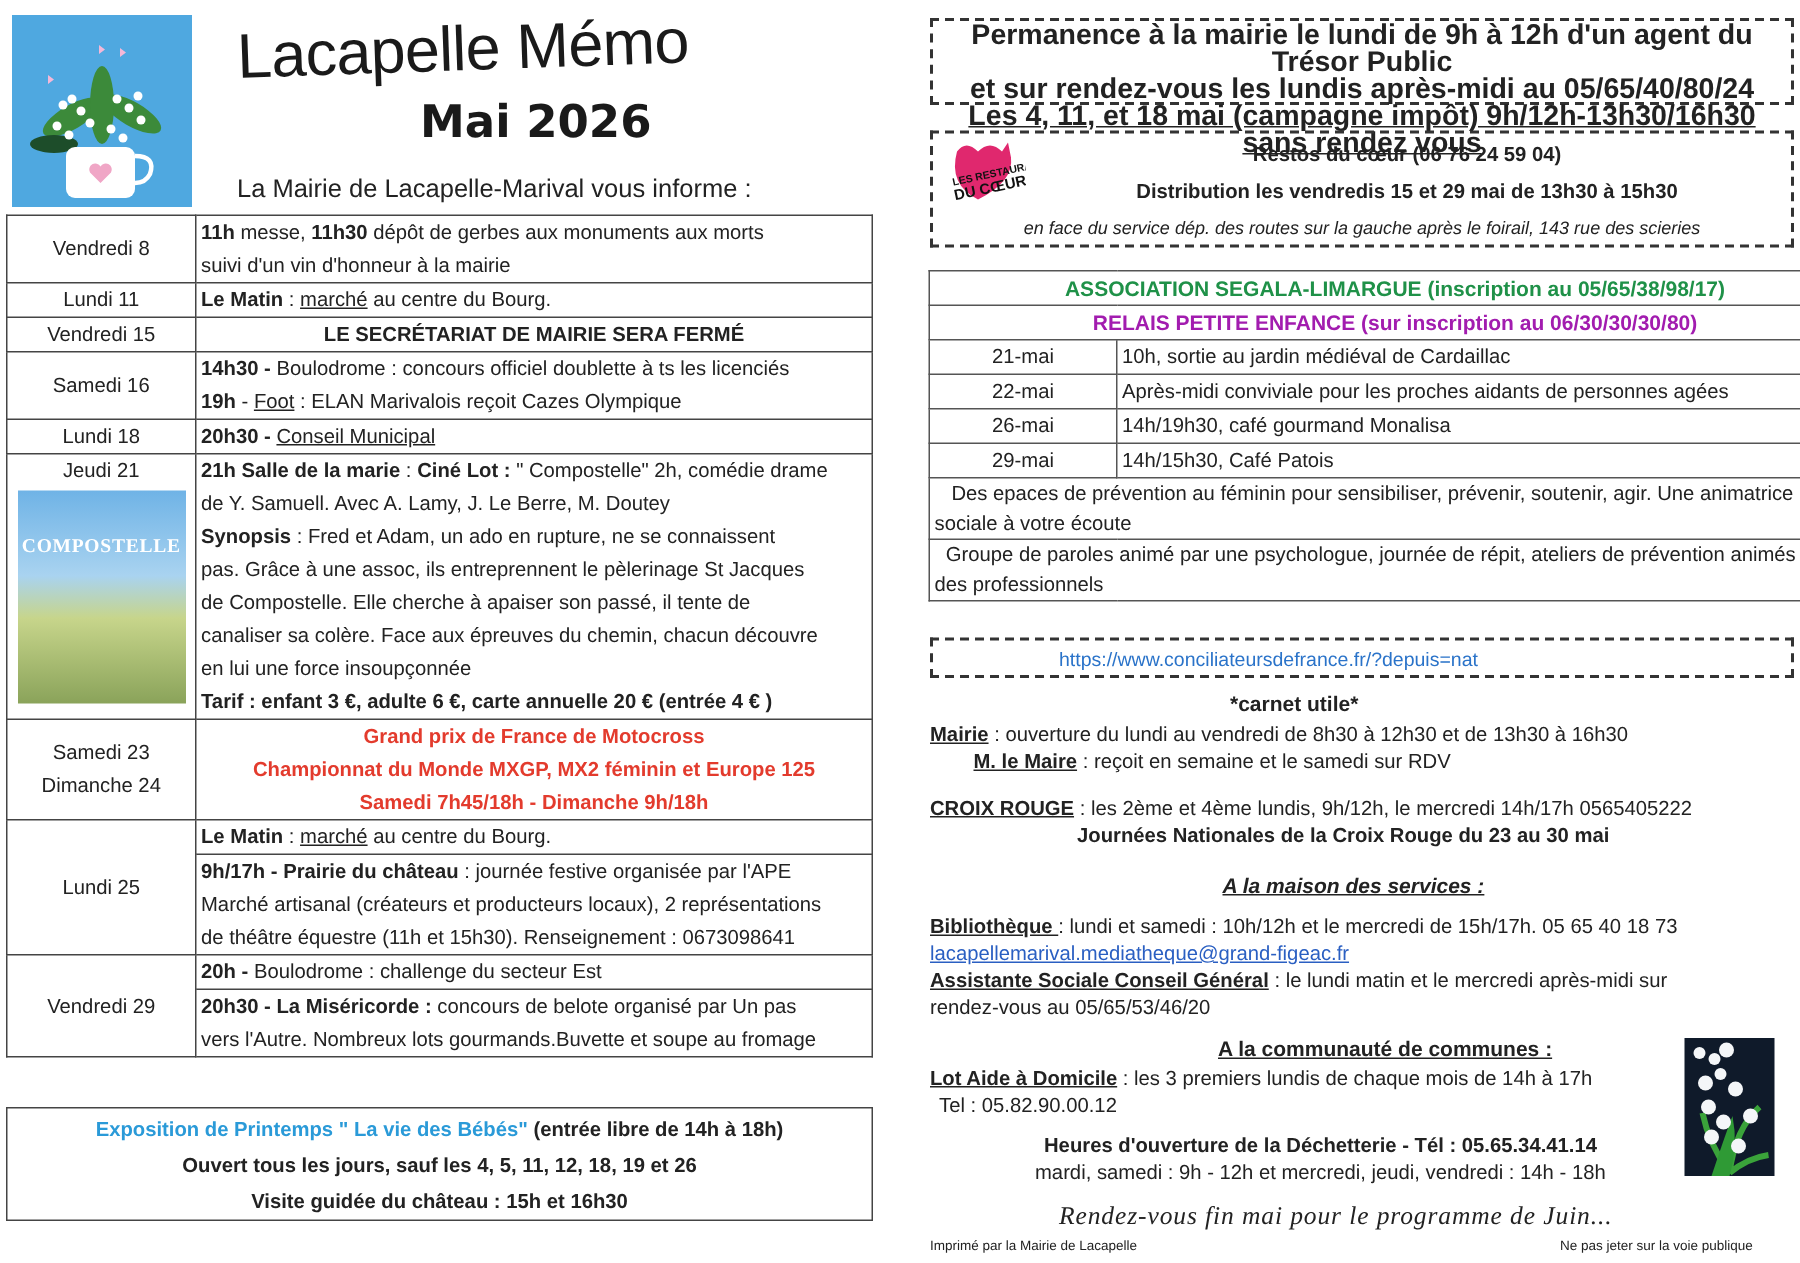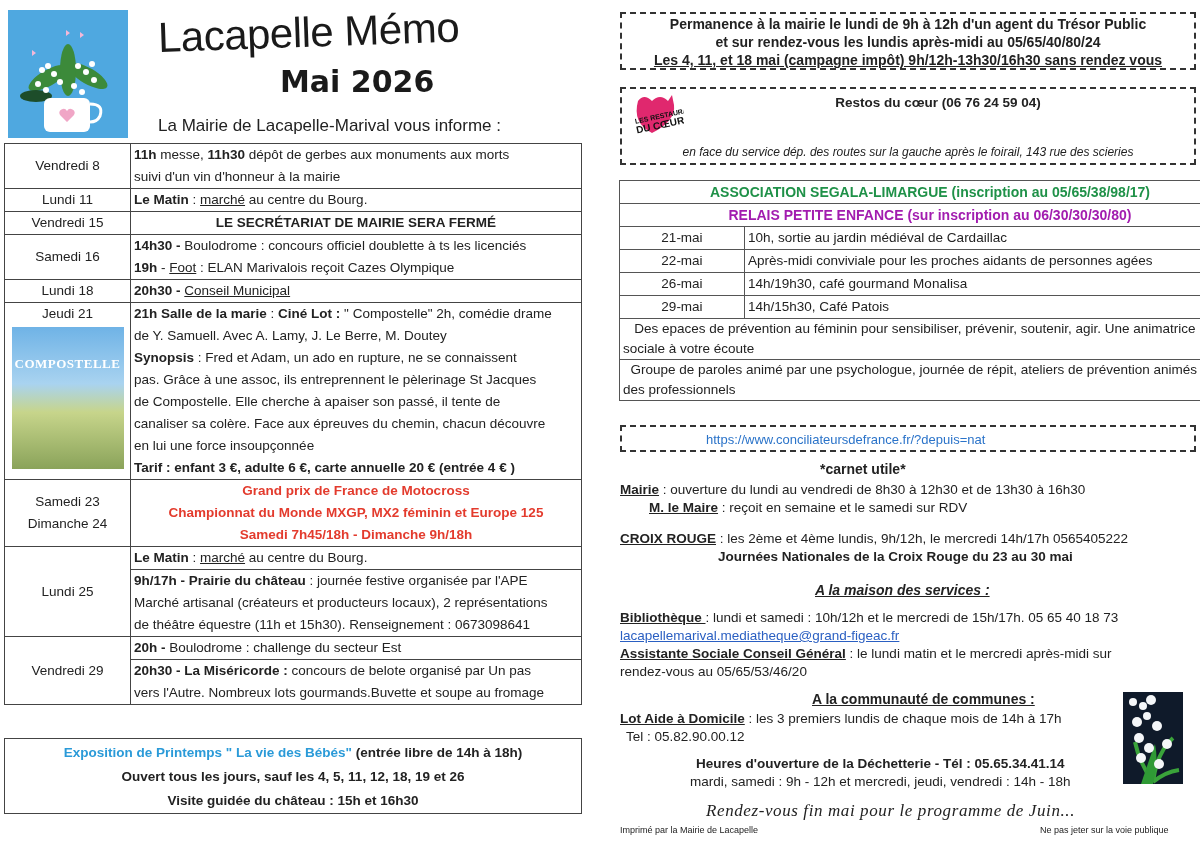--- a/index.html
+++ b/index.html
@@ -27,21 +27,21 @@
   .center { text-align: center; }
 
   #poster { width: 112px; height: 142px; margin: 2px auto 0; background: linear-gradient(#6fb3e6 0%, #a9d3f0 40%, #c7d58b 60%, #8aa35a 100%); position: relative; }
   #poster .pt { position: absolute; top: 26px; width: 100%; text-align: center; color: #fff; font-family: "Liberation Serif", serif; font-size: 13px; font-weight: bold; letter-spacing: 0.5px; }
 
   #expo { left: 4px; top: 738px; width: 578px; height: 76px; border: 1.5px solid #444; text-align: center; font-size: 13.5px; font-weight: bold; line-height: 24px; padding-top: 2px; }
   #expo .blue { color: #2a9ad8; }
 
   
   .dash { border: 2px dashed #333; }
-  #tresor { left: 620px; top: 12px; width: 576px; height: 58px; text-align: center; font-size: 14px; font-weight: bold; line-height: 18px; padding-top: 1px; }
+  #tresor { left: 620px; top: 12px; width: 576px; height: 58px; text-align: center; font-size: 19px; font-weight: bold; line-height: 18px; padding-top: 1px; }
   #restos { left: 620px; top: 87px; width: 576px; height: 78px; font-size: 13.5px; }
   #restos .r1 { position: absolute; left: 0; width: 100%; top: 6px; text-align: center; font-weight: bold; padding-left: 60px; }
   #restos .r2 { position: absolute; left: 0; width: 100%; top: 31px; text-align: center; font-weight: bold; padding-left: 60px; }
   #restos .r3 { position: absolute; left: 0; width: 100%; top: 56px; text-align: center; font-style: italic; font-size: 12px; }
   #restos-logo { position: absolute; left: 10px; top: 4px; width: 52px; height: 42px; }
 
   #assoc { left: 619px; top: 180px; width: 622px; border-collapse: collapse; font-size: 13.5px; }
   #assoc td { border: 1.5px solid #555; line-height: 22px; }
   #assoc td.hdr { text-align: center; font-weight: bold; font-size: 14px; }
   #assoc td.green { color: #1f9148; }
@@ -211,20 +211,21 @@
 
 <div id="restos" class="abs dash">
   <div id="restos-logo">
     <svg width="52" height="42" viewBox="0 0 52 42">
       <path d="M6 8 q6 -8 14 0 q8 -8 16 0 l4 -6 l2 10 q2 16 -22 28 q-20 -10 -14 -32z" fill="#e0286e"></path>
       <text x="3" y="26" font-family="Liberation Sans, sans-serif" font-size="7" font-weight="bold" fill="#111" transform="rotate(-12 26 26)">LES RESTAURANTS</text>
       <text x="4" y="36" font-family="Liberation Sans, sans-serif" font-size="10" font-weight="bold" fill="#111" transform="rotate(-12 26 34)">DU CŒUR</text>
     </svg>
   </div>
   <div class="r1">Restos du cœur  (06 76 24 59 04)</div>
+  <div class="r2">Distribution les vendredis 15 et 29 mai de 13h30 à 15h30</div>
   <div class="r3">en face du service dép. des routes sur la gauche après le foirail, 143 rue des scieries</div>
 </div>
 
 <table id="assoc" class="abs">
   <tbody id="assoc-body">
     <tr>
         <td colspan="2" class="hdr green" style="color: rgb(31, 145, 72);">ASSOCIATION SEGALA-LIMARGUE (inscription au 05/65/38/98/17)</td>
       </tr>
     <tr>
         <td colspan="2" class="hdr blue" style="color: #a21caf;">RELAIS PETITE ENFANCE (sur inscription au 06/30/30/30/80)</td>

